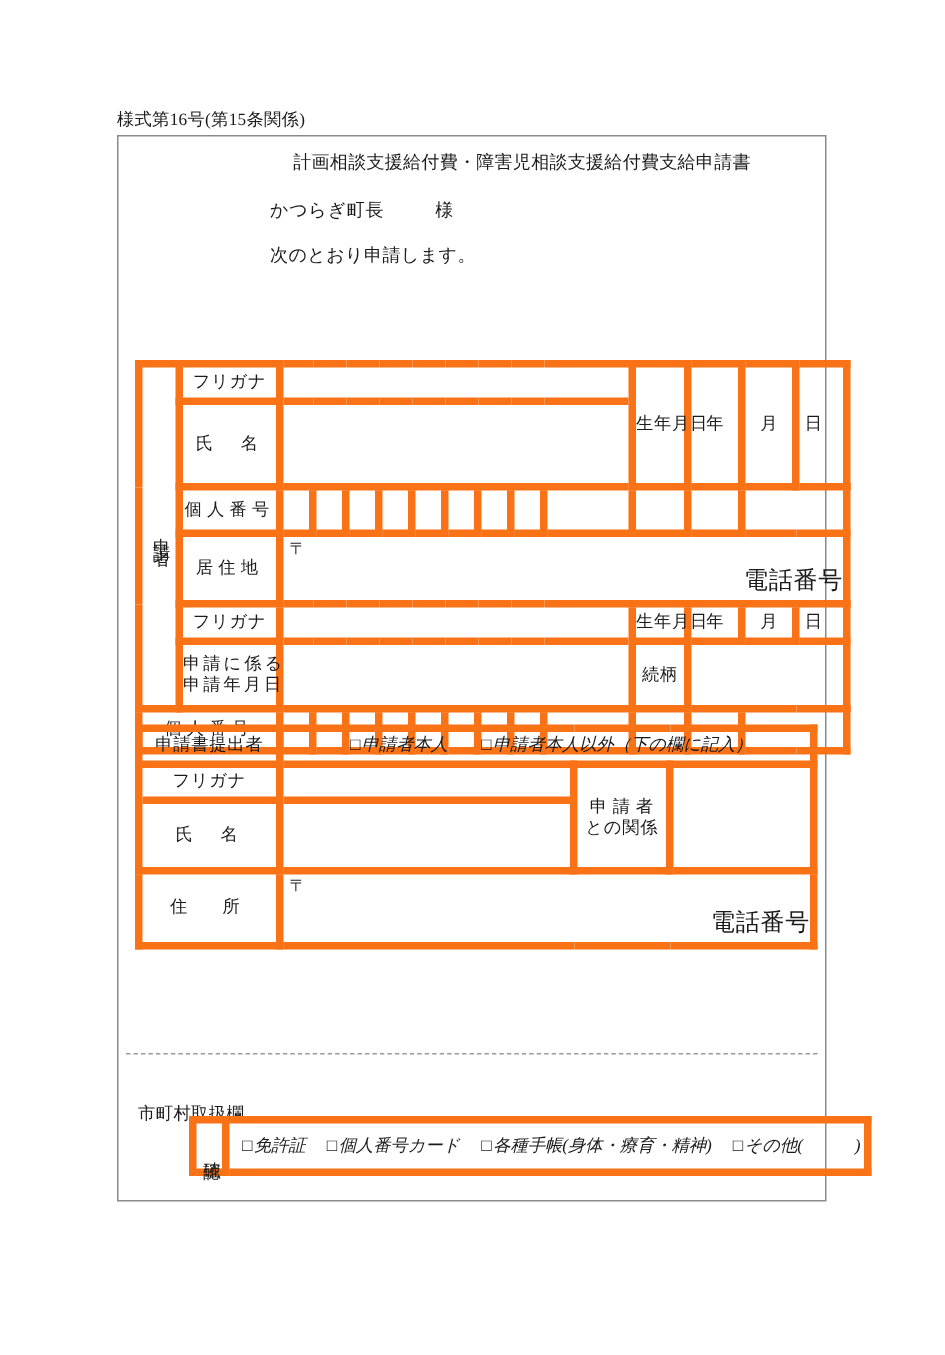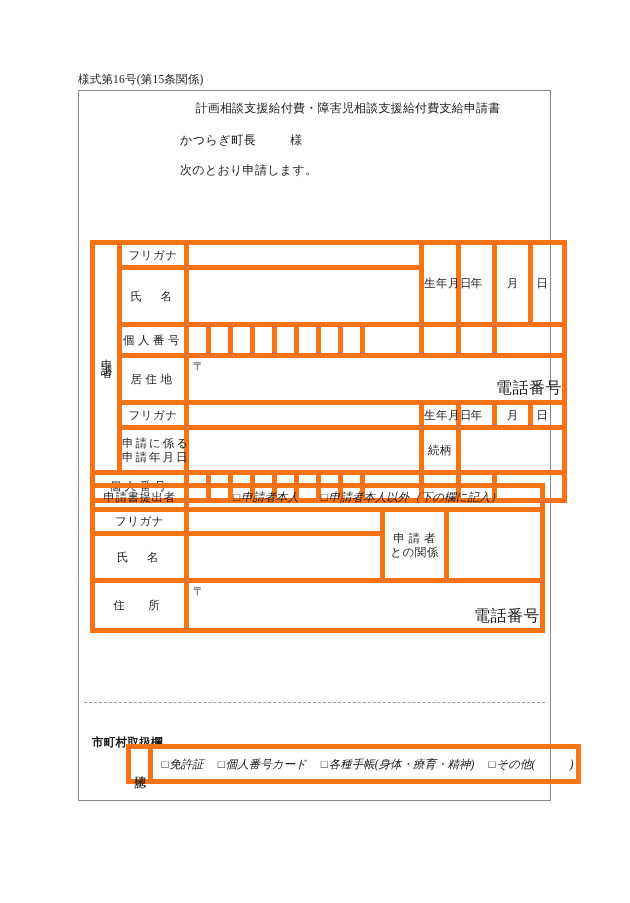--- a/index.html
+++ b/index.html
@@ -168,21 +168,21 @@
   }
 
   
   .muni-title {
     position: absolute;
     left: 92px;
     top: 735px;
     font-size: 11.5px;
     letter-spacing: 0.3px;
     white-space: nowrap;
-    font-weight: bold;
+    font-weight: normal;
     text-align: center;
   }
 </style>
 </head>
 <body>
 
 <div id="page">
 
   <div class="form-number">様式第16号(第15条関係)</div>
 

